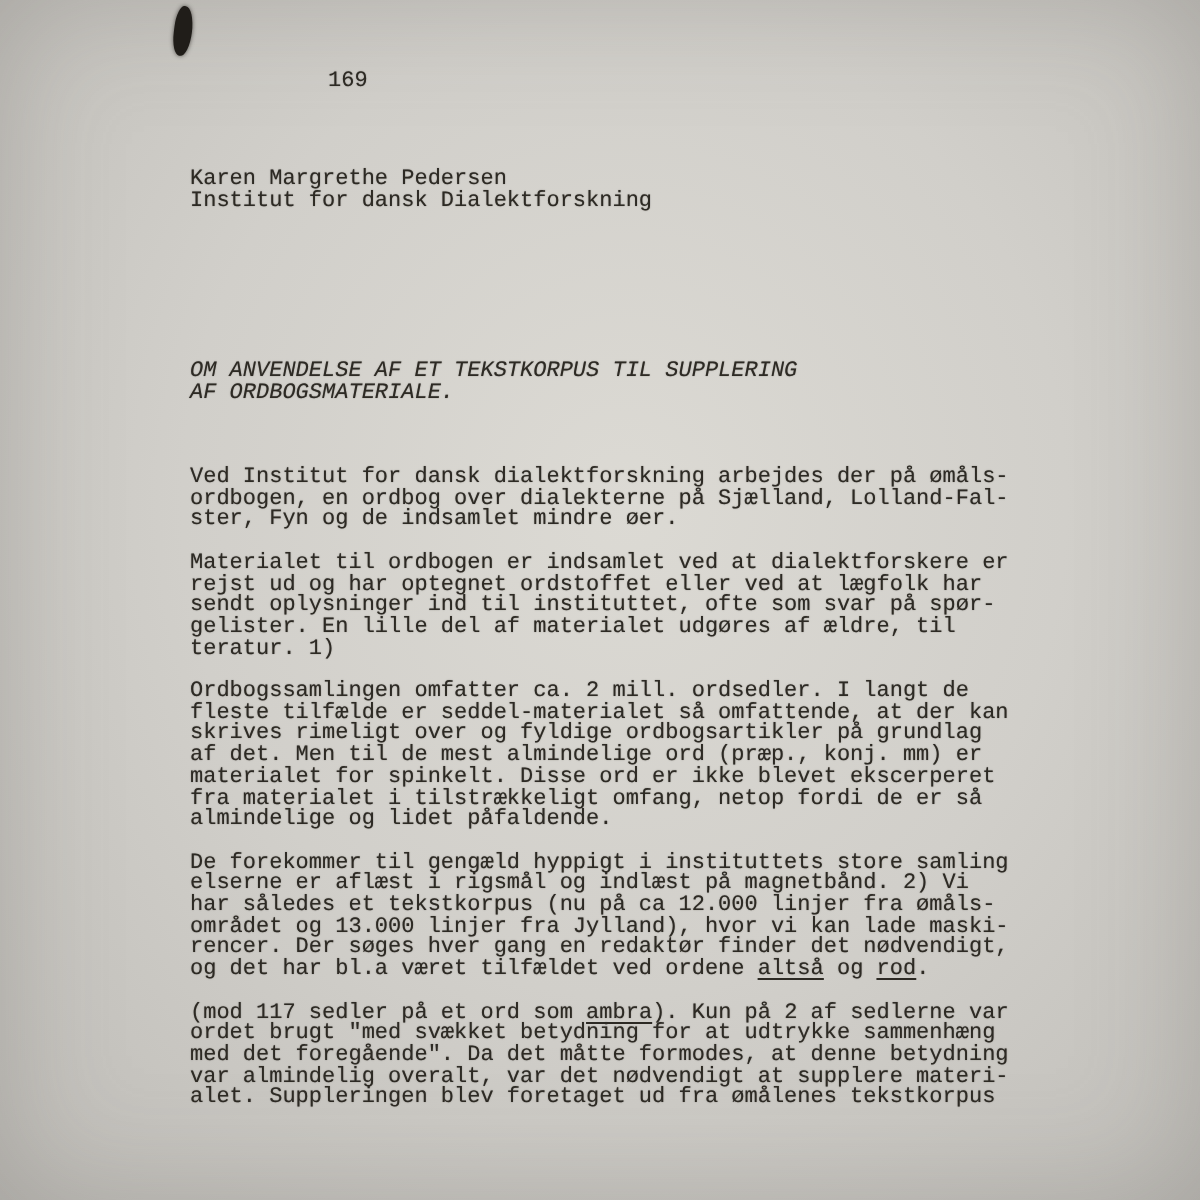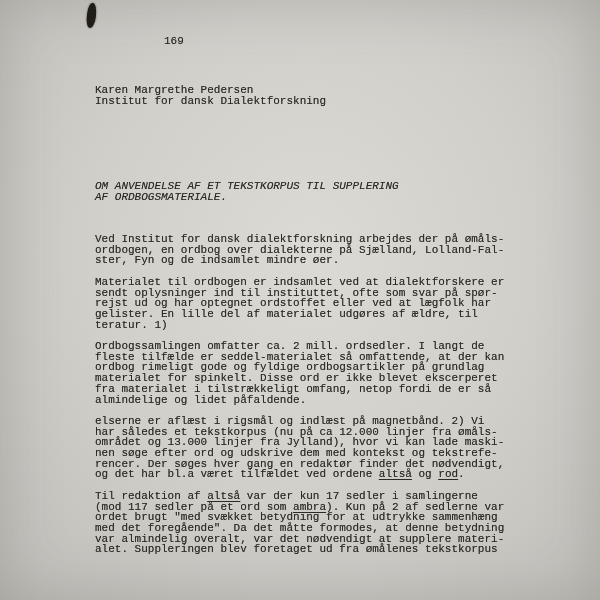--- a/index.html
+++ b/index.html
@@ -53,43 +53,43 @@
   </div>
 
   <div class="body-text">
       <div class="para">
         <div class="line"><span>Ved Institut for dansk dialektforskning arbejdes der på ømåls-</span></div>
         <div class="line"><span>ordbogen, en ordbog over dialekterne på Sjælland, Lolland-Fal-</span></div>
         <div class="line"><span>ster, Fyn og de indsamlet mindre øer.</span></div>
       </div>
       <div class="para">
         <div class="line"><span>Materialet til ordbogen er indsamlet ved at dialektforskere er</span></div>
+        <div class="line"><span>rejst ud og har optegnet ordstoffet eller ved at lægfolk har</span></div>
         <div class="line"><span>sendt oplysninger ind til instituttet, ofte som svar på spør-</span></div>
-        <div class="line"><span>rejst ud og har optegnet ordstoffet eller ved at lægfolk har</span></div>
         <div class="line"><span>gelister. En lille del af materialet udgøres af ældre, til</span></div>
         <div class="line"><span>teratur. 1)</span></div>
       </div>
       <div class="para">
         <div class="line"><span>Ordbogssamlingen omfatter ca. 2 mill. ordsedler. I langt de</span></div>
         <div class="line"><span>fleste tilfælde er seddel-materialet så omfattende, at der kan</span></div>
-        <div class="line"><span>ordbog rimeligt gode og fyldige ordbogsartikler på grundlag</span></div>
+        <div class="line"><span>skrives rimeligt over og fyldige ordbogsartikler på grundlag</span></div>
+        <div class="line"><span>af det. Men til de mest almindelige ord (præp., konj. mm) er</span></div>
         <div class="line"><span>materialet for spinkelt. Disse ord er ikke blevet ekscerperet</span></div>
         <div class="line"><span>fra materialet i tilstrækkeligt omfang, netop fordi de er så</span></div>
         <div class="line"><span>almindelige og lidet påfaldende.</span></div>
       </div>
       <div class="para">
+        <div class="line"><span>De forekommer til gengæld hyppigt i instituttets store samling</span></div>
         <div class="line"><span>elserne er aflæst i rigsmål og indlæst på magnetbånd. 2) Vi</span></div>
         <div class="line"><span>har således et tekstkorpus (nu på ca 12.000 linjer fra ømåls-</span></div>
         <div class="line"><span>området og 13.000 linjer fra Jylland), hvor vi kan lade maski-</span></div>
-        <div class="line"><span>nen søge efter ord og udskrive dem med kontekst og tekstrefe-</span></div>
         <div class="line"><span>rencer. Der søges hver gang en redaktør finder det nødvendigt,</span></div>
         <div class="line"><span>og det har bl.a været tilfældet ved ordene </span><span class="u">altså</span><span> og </span><span class="u">rod</span><span>.</span></div>
       </div>
       <div class="para">
-        <div class="line"><span>Til redaktion af </span><span class="u">altså</span><span> var der kun 17 sedler i samlingerne</span></div>
         <div class="line"><span>(mod 117 sedler på et ord som </span><span class="u">ambra</span><span>). Kun på 2 af sedlerne var</span></div>
         <div class="line"><span>ordet brugt "med svækket betydning for at udtrykke sammenhæng</span></div>
         <div class="line"><span>med det foregående". Da det måtte formodes, at denne betydning</span></div>
         <div class="line"><span>var almindelig overalt, var det nødvendigt at supplere materi-</span></div>
         <div class="line"><span>alet. Suppleringen blev foretaget ud fra ømålenes tekstkorpus</span></div>
       </div>
     </div>
 </div>
 
 </body></html>

